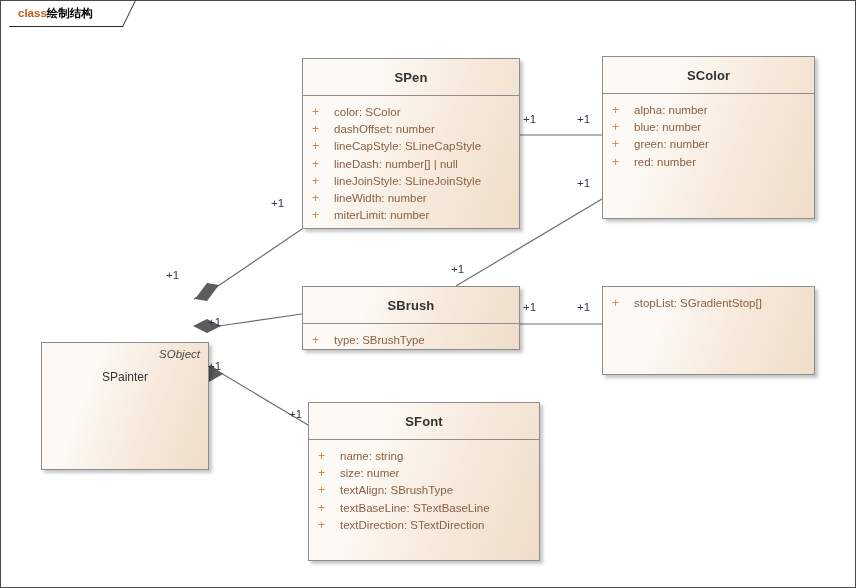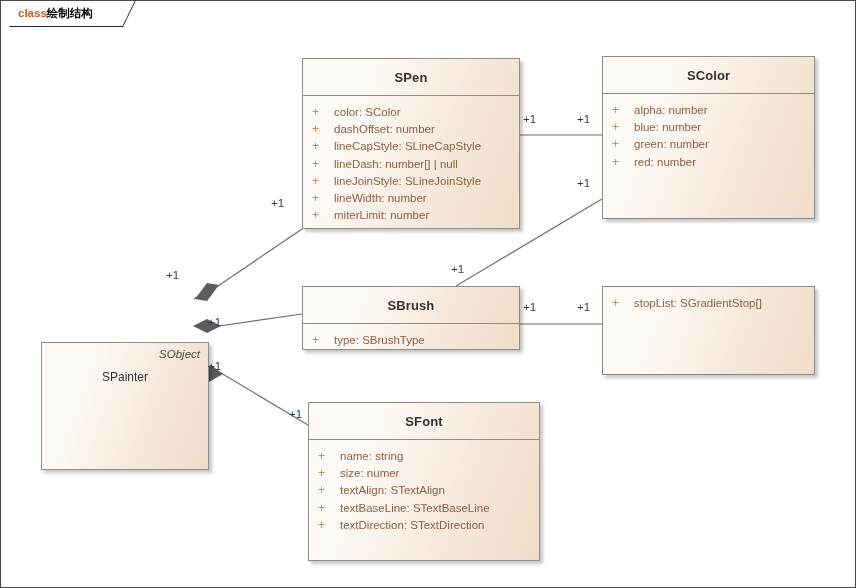--- a/index.html
+++ b/index.html
@@ -244,21 +244,21 @@
       <div class="attr-row">
         <span class="vis">+</span>
         <span class="sig">name: string</span>
       </div>
       <div class="attr-row">
         <span class="vis">+</span>
         <span class="sig">size: numer</span>
       </div>
       <div class="attr-row">
         <span class="vis">+</span>
-        <span class="sig">textAlign: STextAlign</span>
+        <span class="sig">textAlign: SBrushType</span>
       </div>
       <div class="attr-row">
         <span class="vis">+</span>
         <span class="sig">textBaseLine: STextBaseLine</span>
       </div>
       <div class="attr-row">
         <span class="vis">+</span>
         <span class="sig">textDirection: STextDirection</span>
       </div>
     </div>

